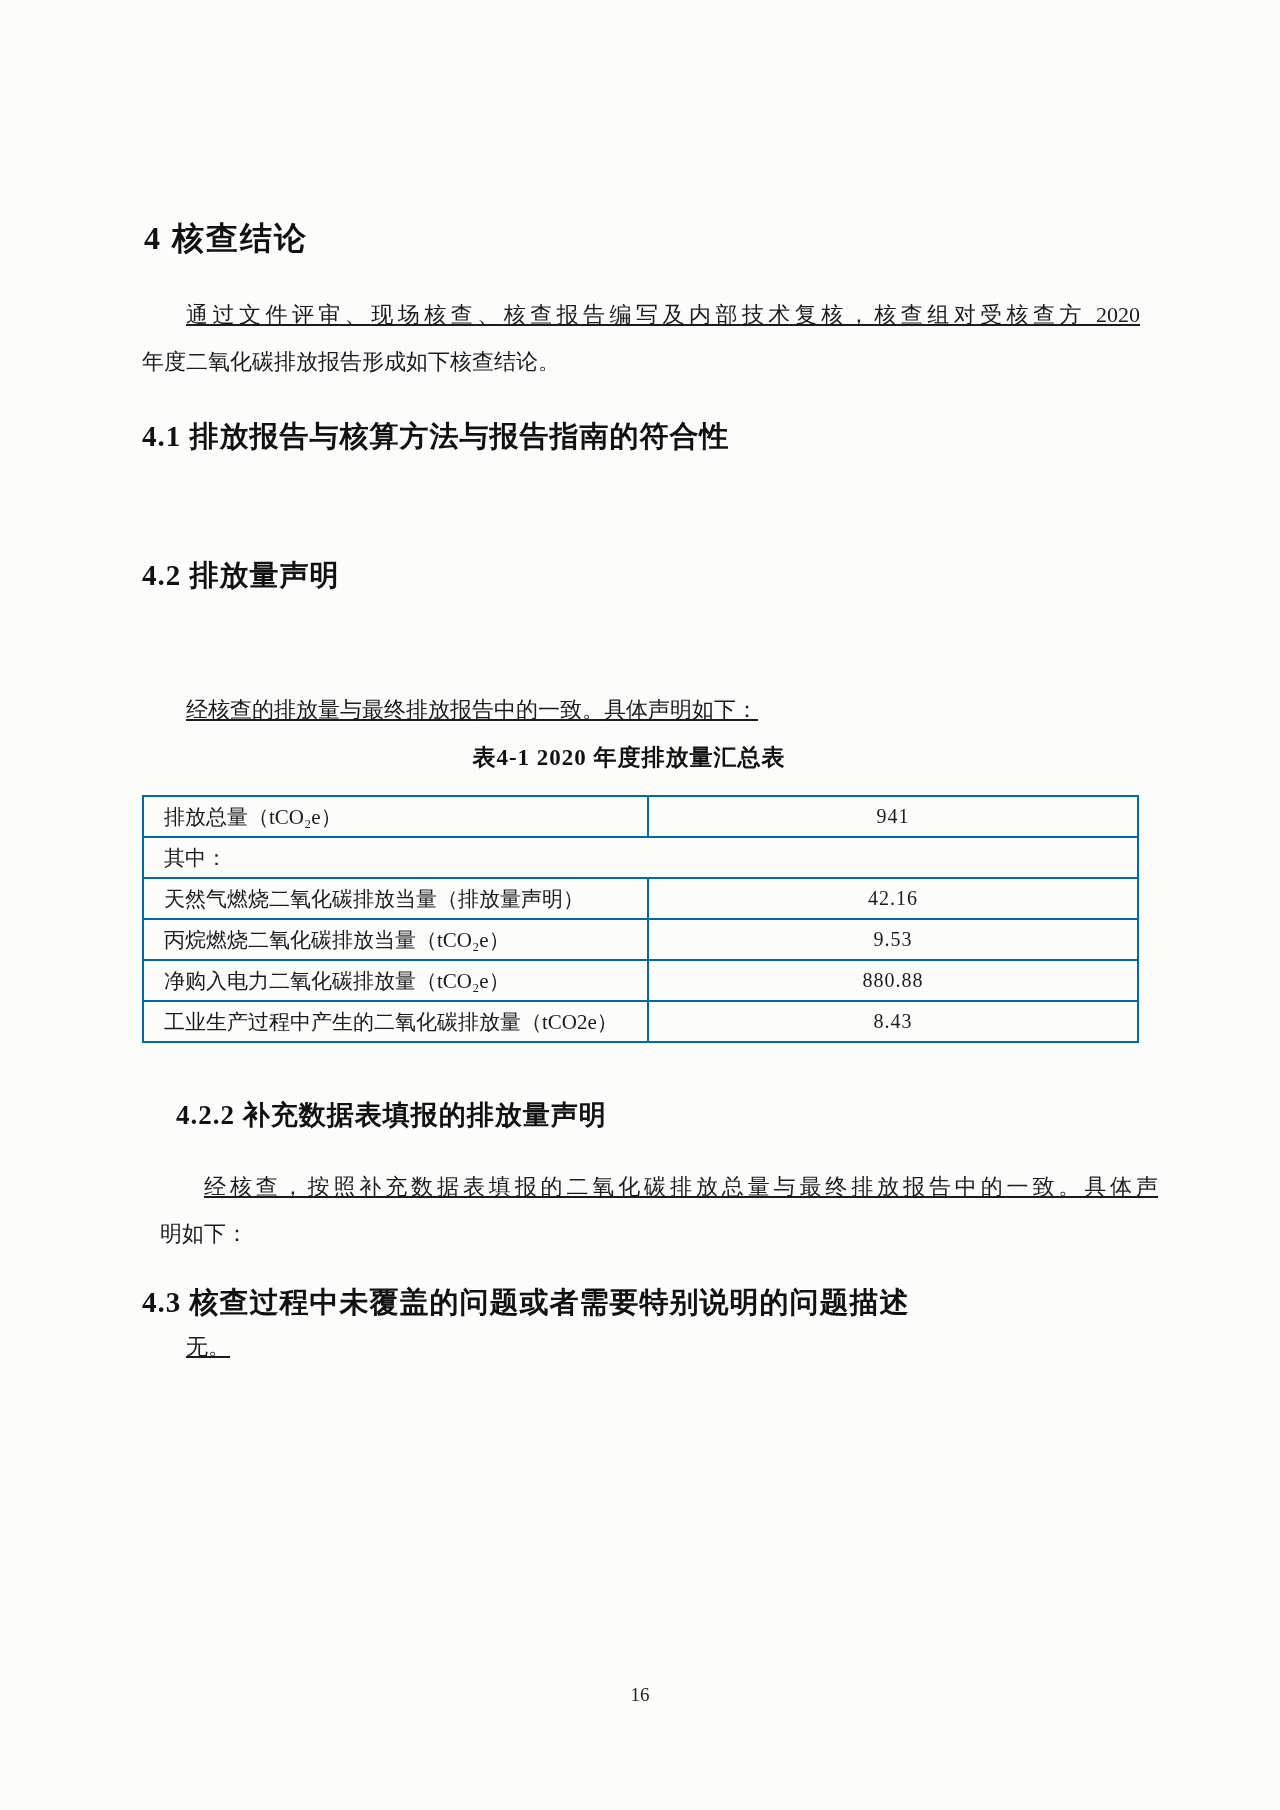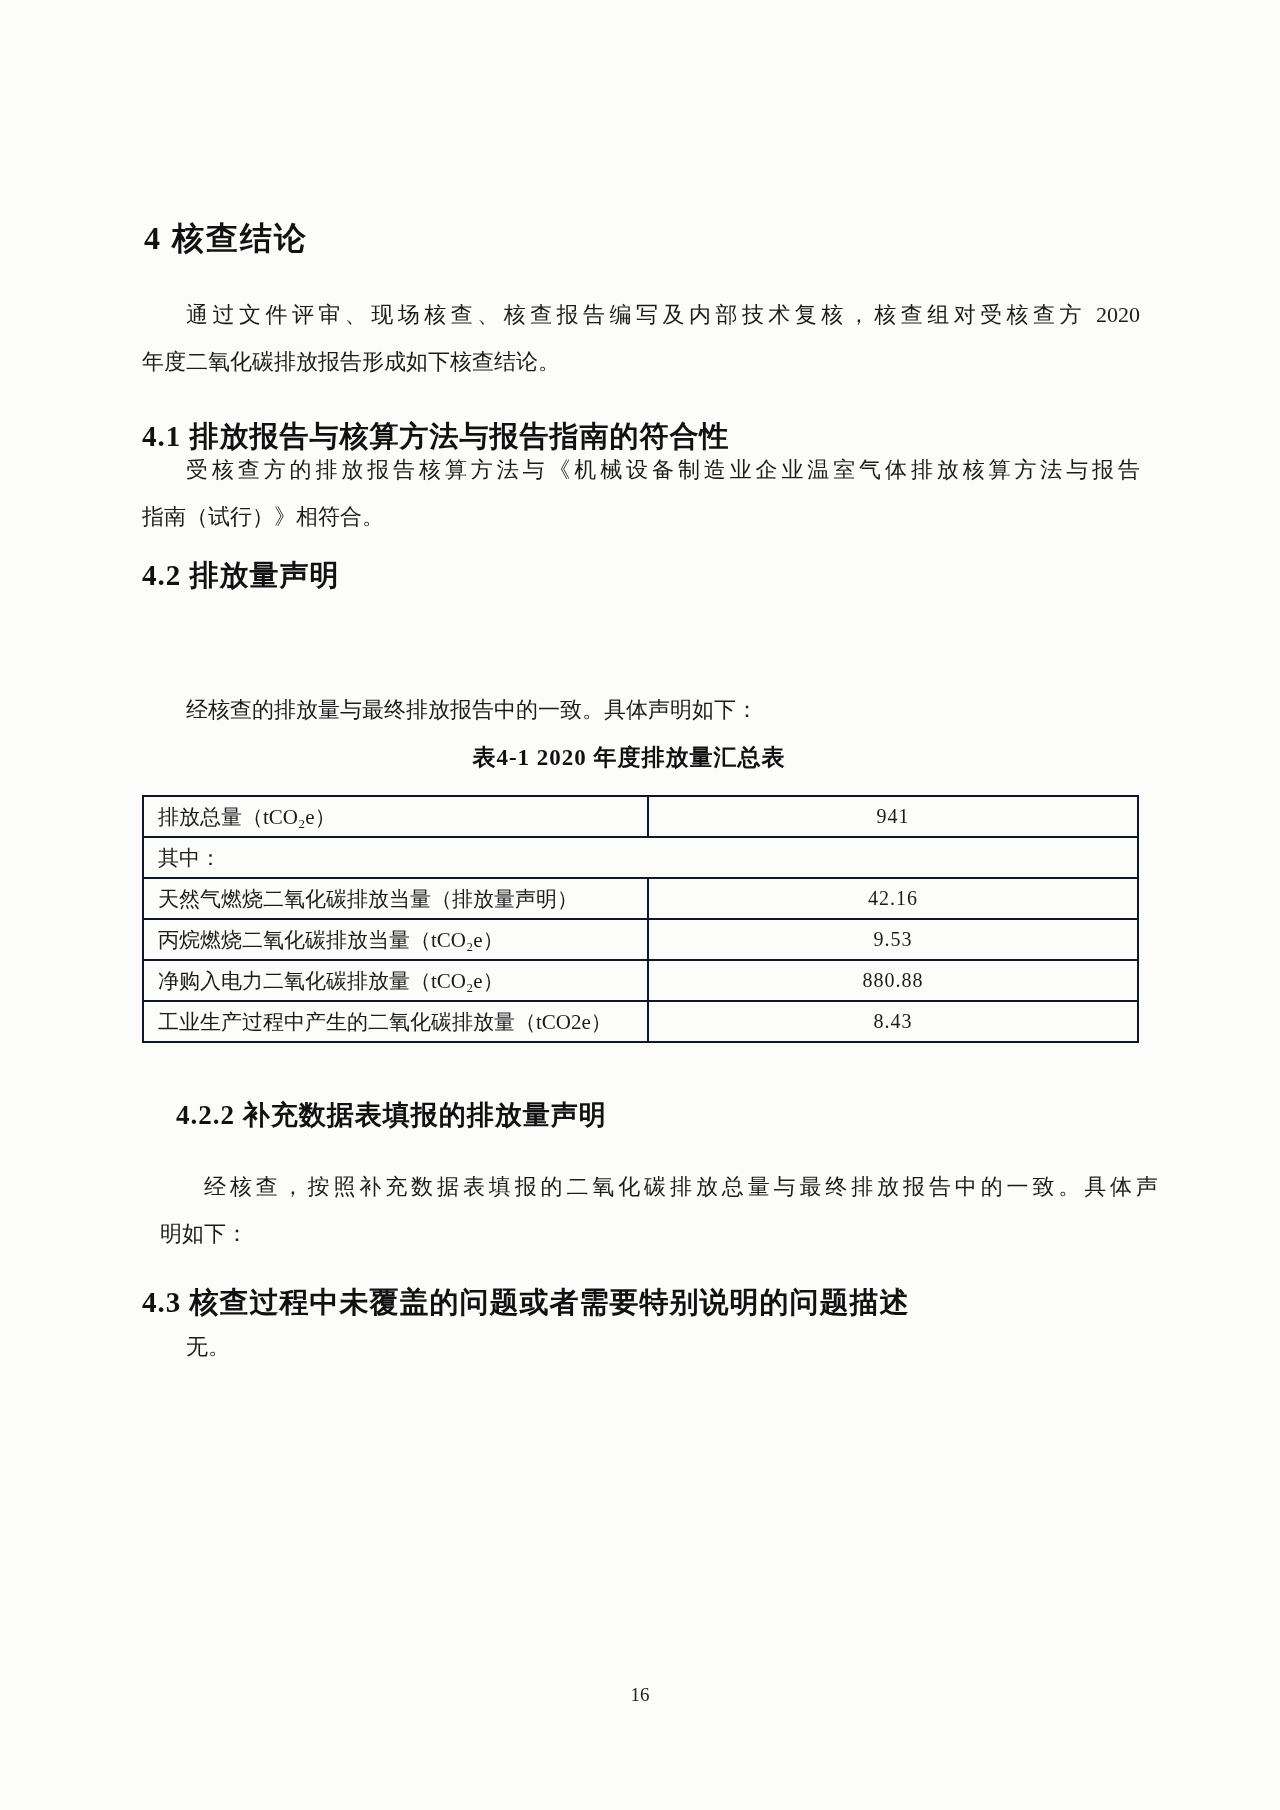--- a/index.html
+++ b/index.html
@@ -45,42 +45,42 @@
     font-size: 22px;
     line-height: 47px;
     color: #1b1b1b;
   }
   .para .line { white-space: nowrap; }
   .para .line.full {
     white-space: normal;
     text-align: justify;
     text-align-last: justify;
   }
-  .para .line.indent { text-indent: 2em; }
+  .para .line.indent { text-indent: 2em; text-decoration: underline; }
 
   .tbl-caption {
     width: 998px;
     text-align: center;
     font-size: 23px;
     line-height: 30px;
     font-weight: bold;
     color: #111;
     letter-spacing: 1px;
   }
 
   table.em-table {
     border-collapse: collapse;
     table-layout: fixed;
     width: 997px;
     background: #fcfcfb;
   }
   table.em-table td {
-    border: 2px solid #0f172a;
+    border: 2px solid #0369a1;
     height: 39px;
-    padding: 0 14px;
+    padding: 0 20px;
     font-size: 21px;
     color: #1b1b1b;
     overflow: hidden;
     white-space: nowrap;
   }
   table.em-table td.label { text-align: left; }
   table.em-table td.value {
     text-align: center;
     font-size: 20px;
     letter-spacing: 1px;
@@ -102,24 +102,20 @@
 
   <div class="abs h1" style="top:218px; left:144px;">4  核查结论</div>
 
   <div class="abs para" style="top:291px; left:142px;">
     <div class="line full indent">通过文件评审、现场核查、核查报告编写及内部技术复核，核查组对受核查方 2020</div>
     <div class="line">年度二氧化碳排放报告形成如下核查结论。</div>
   </div>
 
   <div class="abs h2" style="top:398px; left:142px;margin-top:20px;">4.1 排放报告与核算方法与报告指南的符合性</div>
 
-  <div class="abs para" style="top:446px; left:142px;">
-    <div class="line full indent">受核查方的排放报告核算方法与《机械设备制造业企业温室气体排放核算方法与报告</div>
-    <div class="line">指南（试行）》相符合。</div>
-  </div>
 
   <div class="abs h2" style="top:557px; left:142px;">4.2 排放量声明</div>
 
 
   <div class="abs para" style="top:686px; left:142px;">
     <div class="line indent">经核查的排放量与最终排放报告中的一致。具体声明如下：</div>
   </div>
 
   <div class="abs tbl-caption" style="top:743px; left:130px;">表4-1  2020 年度排放量汇总表</div>
 

